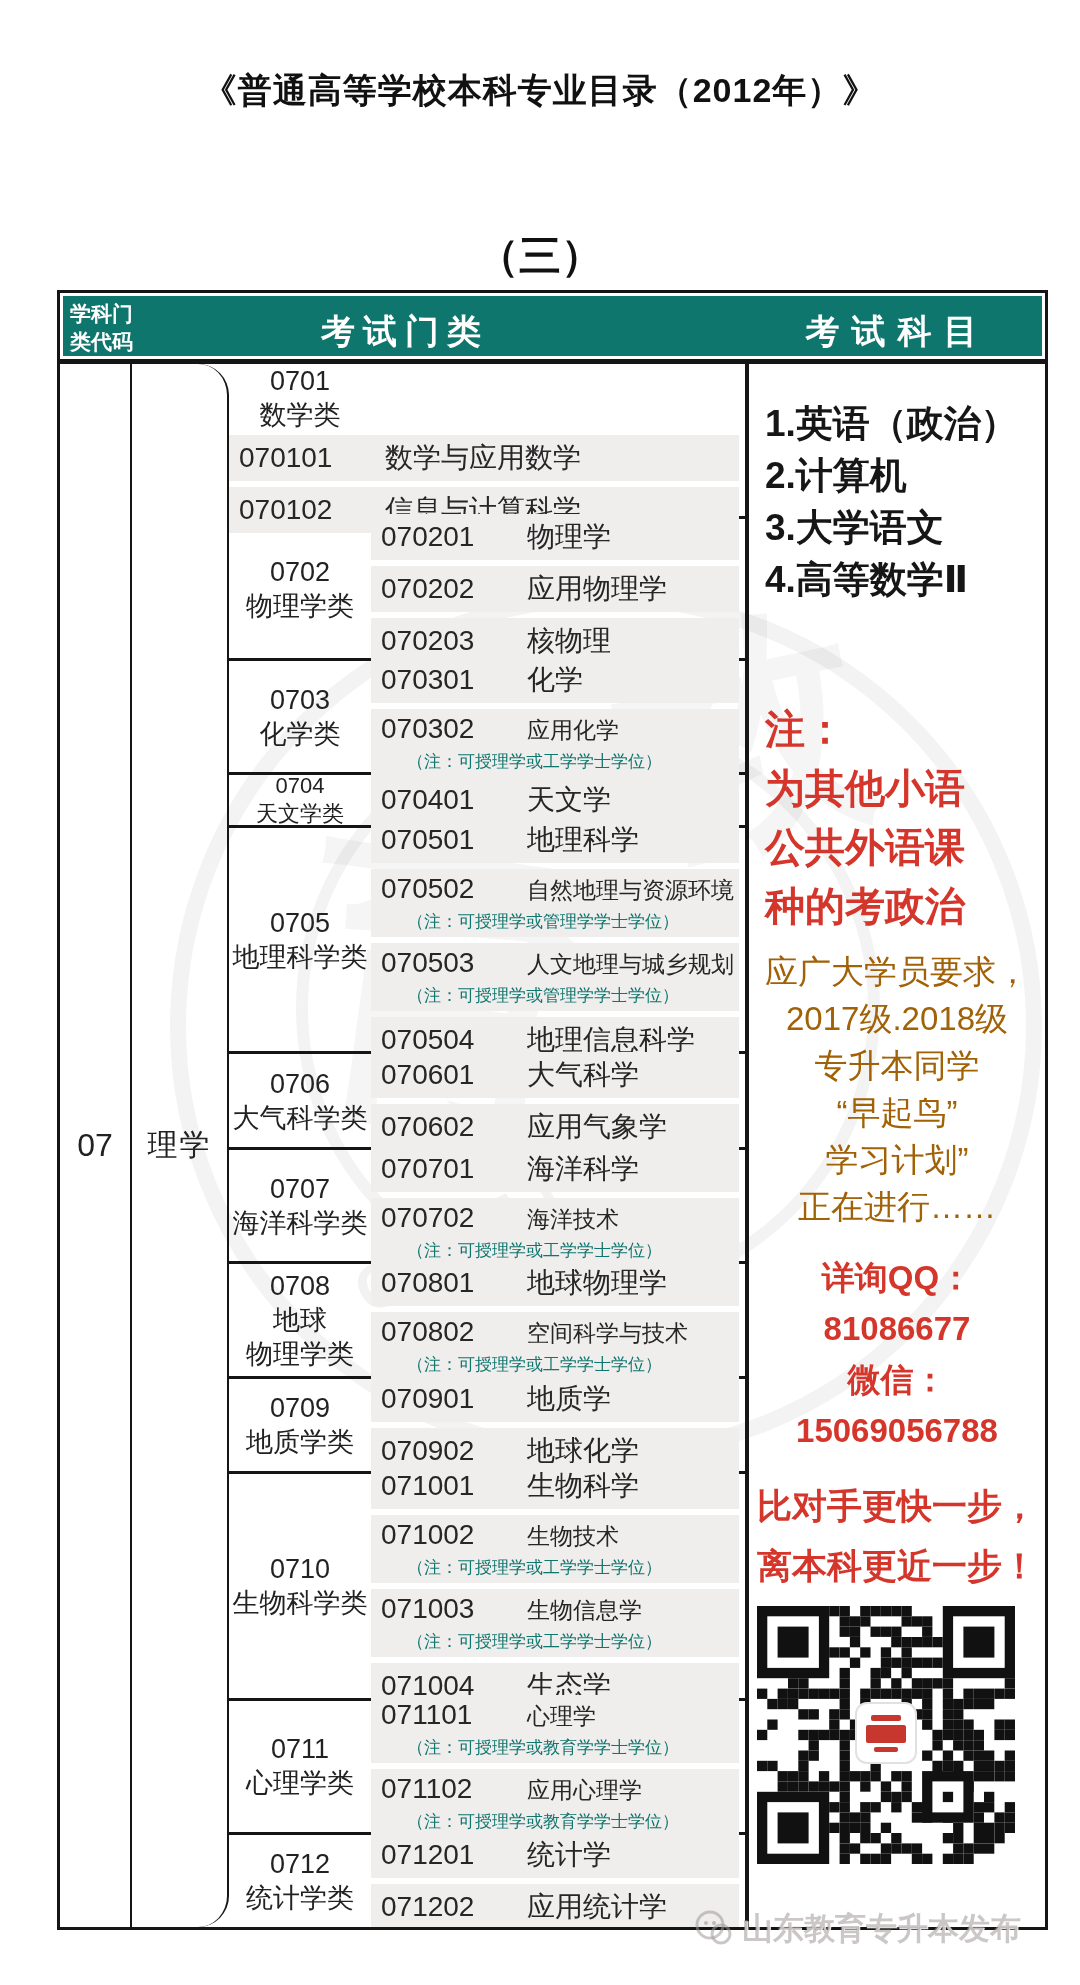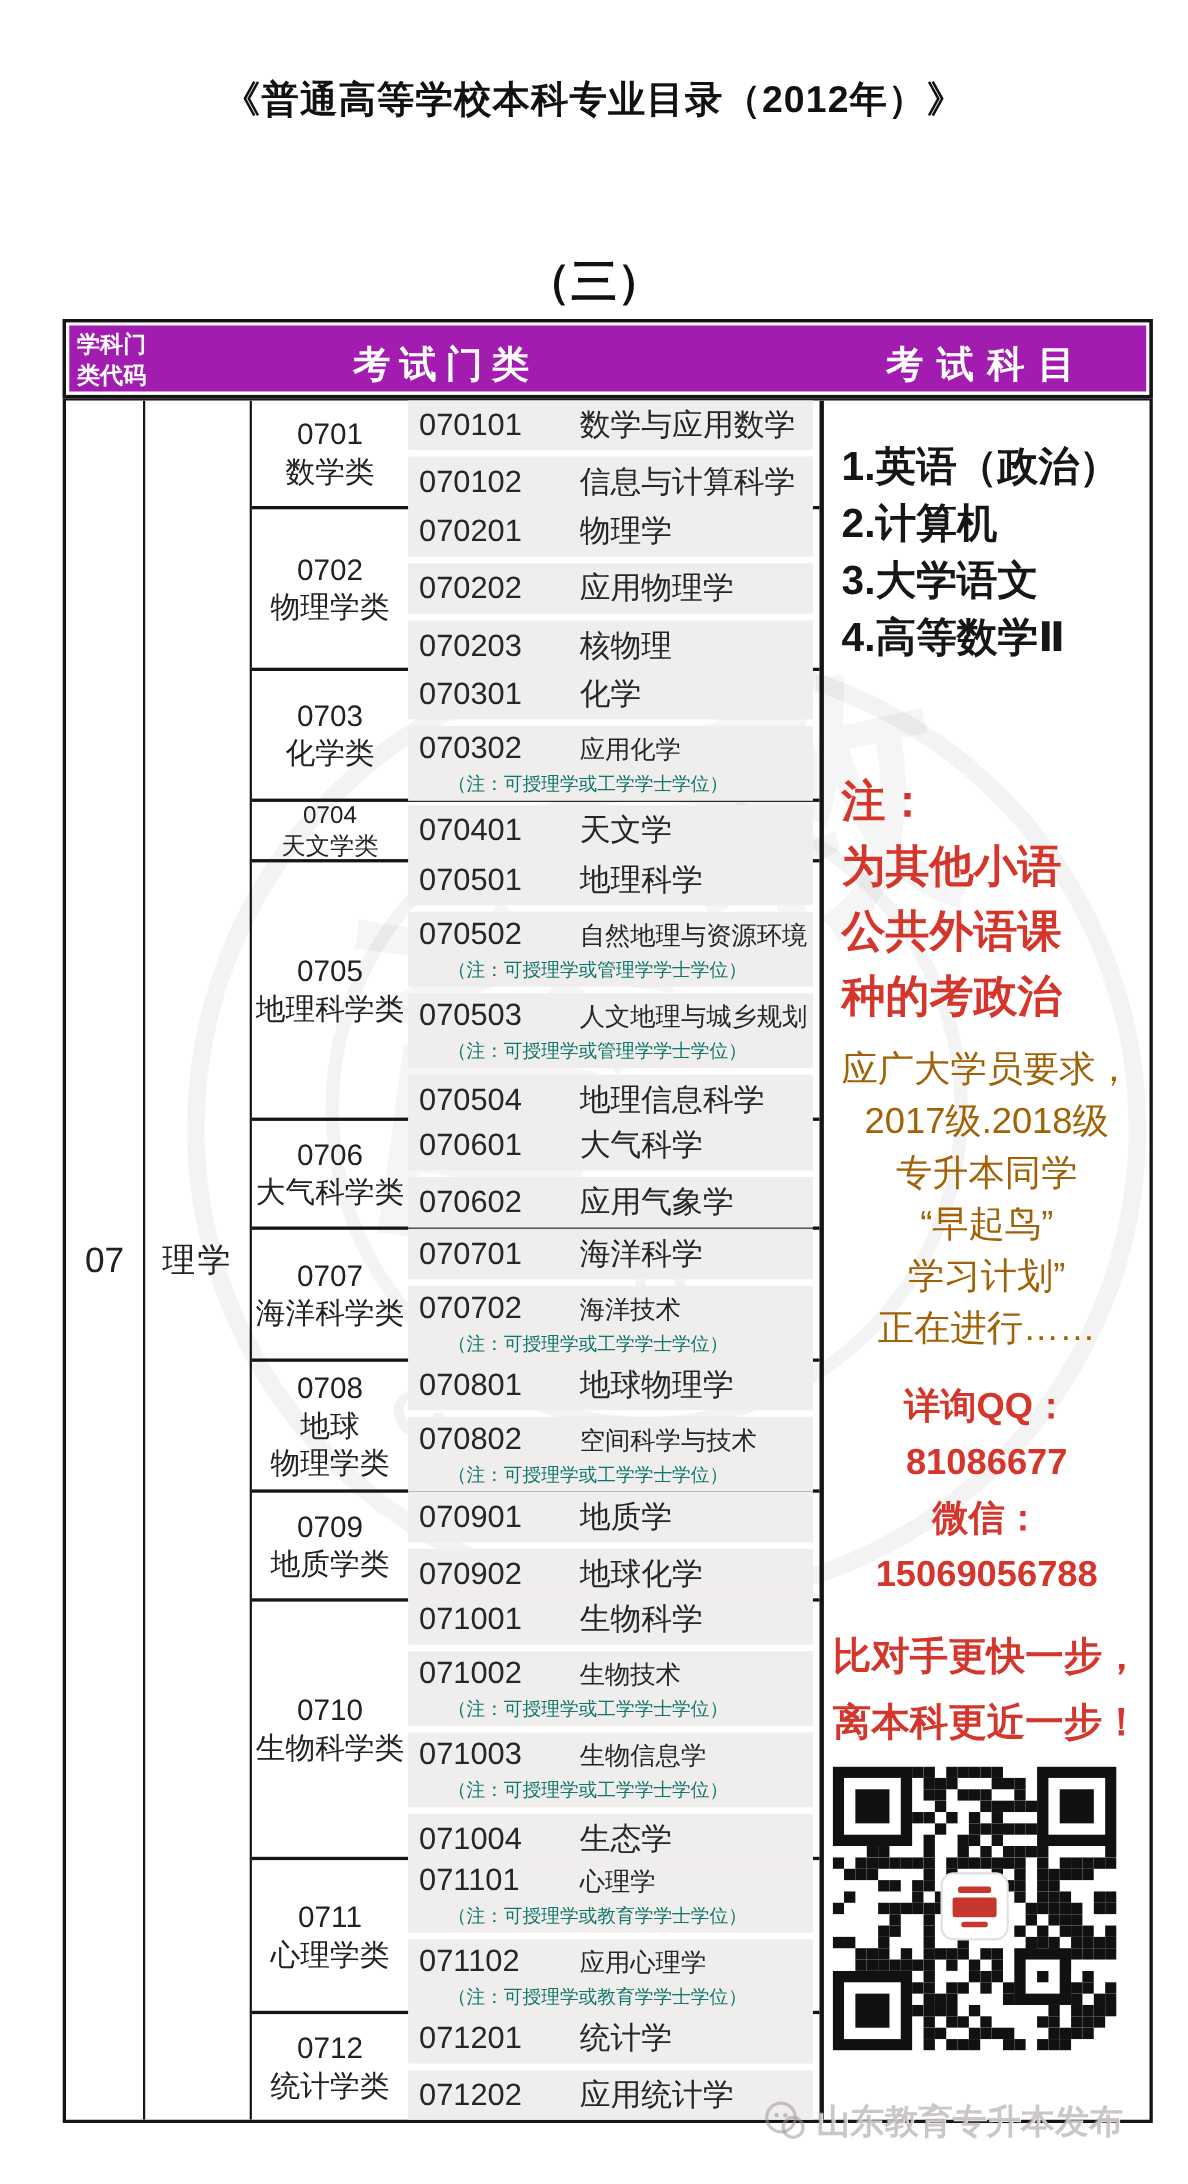--- a/index.html
+++ b/index.html
@@ -19,34 +19,34 @@
         color:rgba(90,85,85,.08);transform:rotate(-28deg);font-weight:bold;}
 
   
   .title{position:absolute;left:0;top:68px;width:100%;text-align:center;
          font-size:34px;font-weight:bold;letter-spacing:1px;color:#111;}
   .subtitle{position:absolute;left:0;top:228px;width:100%;text-align:center;
          font-size:42px;font-weight:bold;color:#111;}
 
   
   .tbl{position:absolute;left:57px;top:290px;width:991px;}
-  .thead{position:relative;height:72px;background:#a21caf;border:3px solid #151515;
+  .thead{position:relative;height:72px;background:#0f766e;border:3px solid #151515;
          box-sizing:border-box;box-shadow:inset 0 0 0 3px #fff;color:#fff;}
   .h-code{position:absolute;left:10px;top:7px;font-size:21px;line-height:28px;font-weight:bold;}
   .h-cat{position:absolute;left:0;top:16px;width:690px;text-align:center;
          font-size:34px;font-weight:bold;letter-spacing:8px;}
   .h-sub{position:absolute;left:690px;top:16px;width:295px;text-align:center;
          font-size:34px;font-weight:bold;letter-spacing:12px;}
 
   .tbody{display:flex;border:3px solid #151515;border-top-width:2px;box-sizing:border-box;
          height:1568px;overflow:hidden;background:transparent;}
   .col-a{width:70px;border-right:2px solid #151515;display:flex;align-items:center;
          justify-content:center;font-size:32px;color:#222;}
   .col-b{width:95px;border-right:2px solid #151515;display:flex;align-items:center;
-         justify-content:center;font-size:30px;color:#222;letter-spacing:2px;}
+         justify-content:center;font-size:30px;color:#222;letter-spacing:2px;border-radius:31px;}
   .col-mid{width:516px;border-right:4px solid #151515;display:flex;flex-direction:column;}
   .col-e{flex:1;position:relative;}
 
   .group{display:flex;border-bottom:3px solid #151515;min-height:0;}
   .group:last-child{border-bottom:none;}
   .g-cat{width:142px;display:flex;align-items:center;justify-content:center;text-align:center;
          font-size:27px;line-height:34px;white-space:pre-line;color:#222;}
   .g-cat.g-small{font-size:22px;line-height:28px;}
   .g-rows{flex:1;display:flex;flex-direction:column;justify-content:center;min-width:0;}
   .m-row{background:#f0eded;margin:3px 6px 3px 0;padding:4px 0 4px 10px;}
@@ -104,21 +104,21 @@
         <span>类代码</span>
       </div>
       <div class="h-cat">考试门类</div>
       <div class="h-sub">考试科目</div>
     </div>
 
     <div class="tbody">
       <div class="col-a">07</div>
       <div class="col-b">理学</div>
       <div class="col-mid" id="groups">
-          <div class="group" style="flex-grow: 2;">
+          <div class="group" style="flex-grow: 2; flex-direction: column;">
             <div class="g-cat">0701
 数学类</div>
             <div class="g-rows">
               <div class="m-row">
                 <div class="m-line">
                   <span class="m-code">070101</span>
                   <span class="m-name">数学与应用数学</span>
                 </div>
               </div>
               <div class="m-row">

